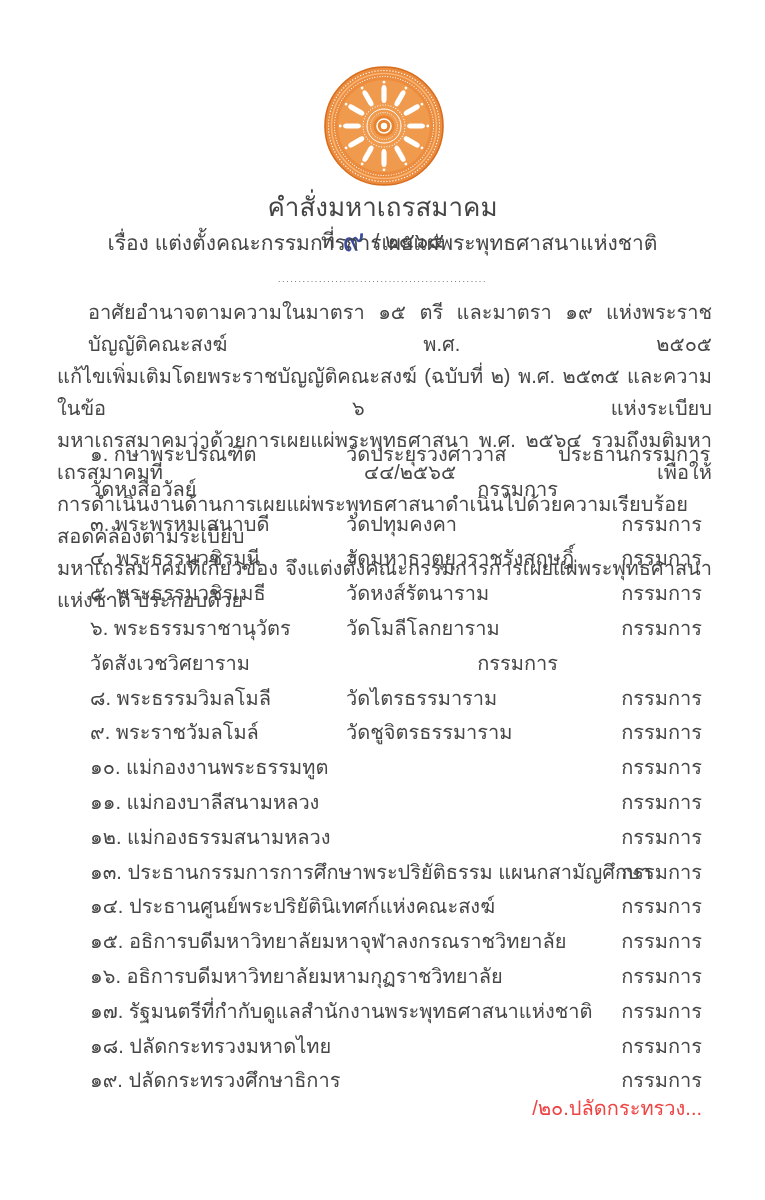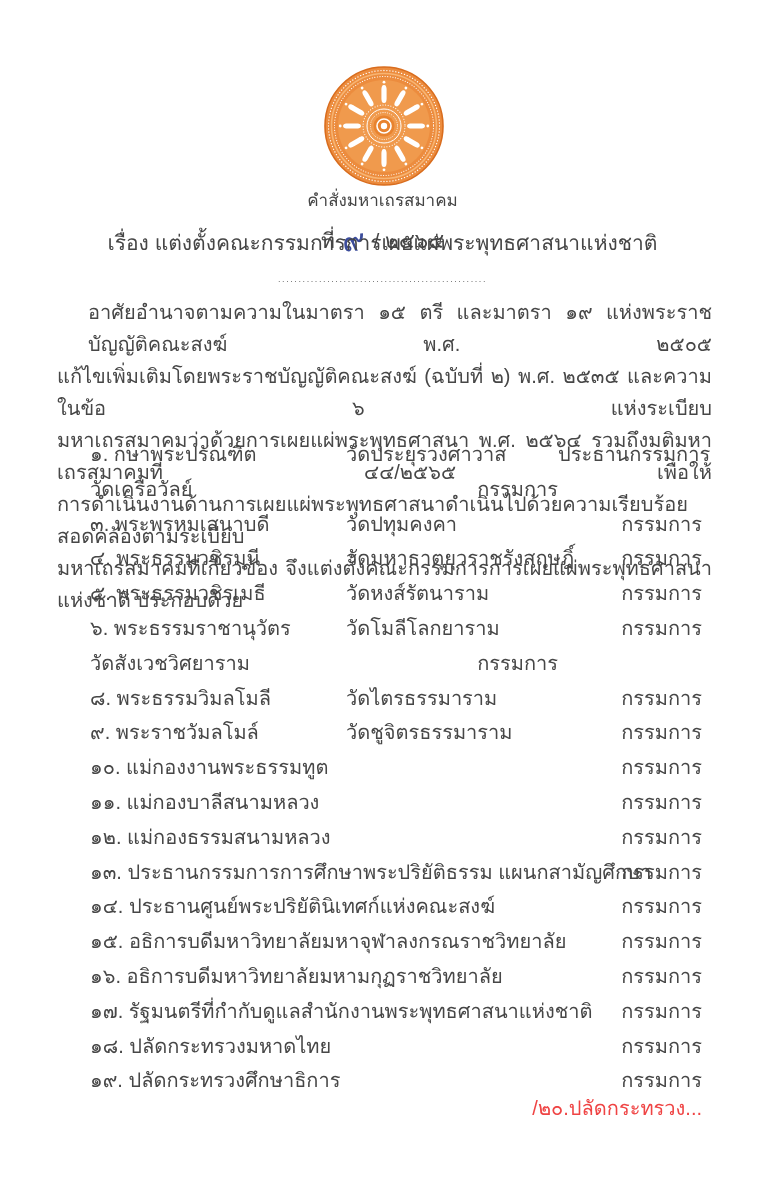--- a/index.html
+++ b/index.html
@@ -6,21 +6,21 @@
   body{
     width:765px;height:1200px;background:#ffffff;position:relative;
     font-family:"Liberation Sans","DejaVu Sans",sans-serif;
     color:#3e3e3e;overflow:hidden;
   }
   .abs{position:absolute;}
   .centered{left:0;width:765px;text-align:center;}
 
   .seal{left:322px;top:64px;width:124px;height:124px;}
 
-  .doc-title{top:186px;font-size:17px;color:#454545;}
+  .doc-title{top:186px;font-size:26px;color:#454545;}
   .doc-number{top:212px;font-size:21px;color:#454545;}
   .hand-num{
     color:#3b4c9b;font-size:31px;display:inline-block;
     transform:rotate(-3deg) translateY(3px);margin:0 9px 0 7px;
     font-family:"DejaVu Serif",serif;
   }
   .doc-subject{top:226px;font-size:21px;color:#454545;}
   .divider{top:274px;font-size:9px;letter-spacing:1.6px;color:#6b6b6b;}
 
   .paragraph{top:296px;left:57px;width:655px;font-size:20px;line-height:32px;color:#474747;}
@@ -130,21 +130,21 @@
 
 <div class="abs members">
 
     <div class="m-row">
       <div class="m-name"><span>๑.</span> <span>กษาพระปรัณฑิต</span></div>
       <div class="m-temple">วัดประยุรวงศาวาส</div>
       <div class="m-role">ประธานกรรมการ</div>
     </div>
 
     <div class="m-row">
-      <div class="m-temple">วัดเครือวัลย์</div>
+      <div class="m-temple">วัดหงสือวัลย์</div>
       <div class="m-role">กรรมการ</div>
     </div>
 
     <div class="m-row">
       <div class="m-name"><span>๓.</span> <span>พระพรหมเสนาบดี</span></div>
       <div class="m-temple">วัดปทุมคงคา</div>
       <div class="m-role">กรรมการ</div>
     </div>
 
     <div class="m-row">

